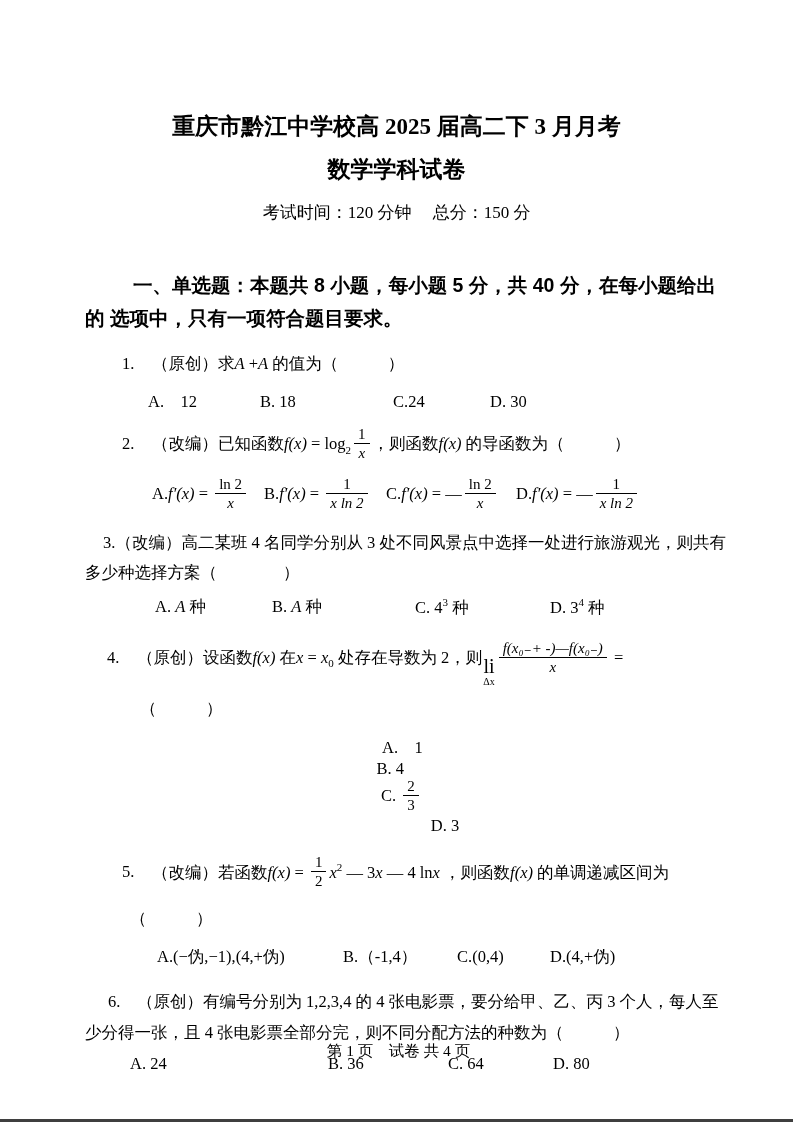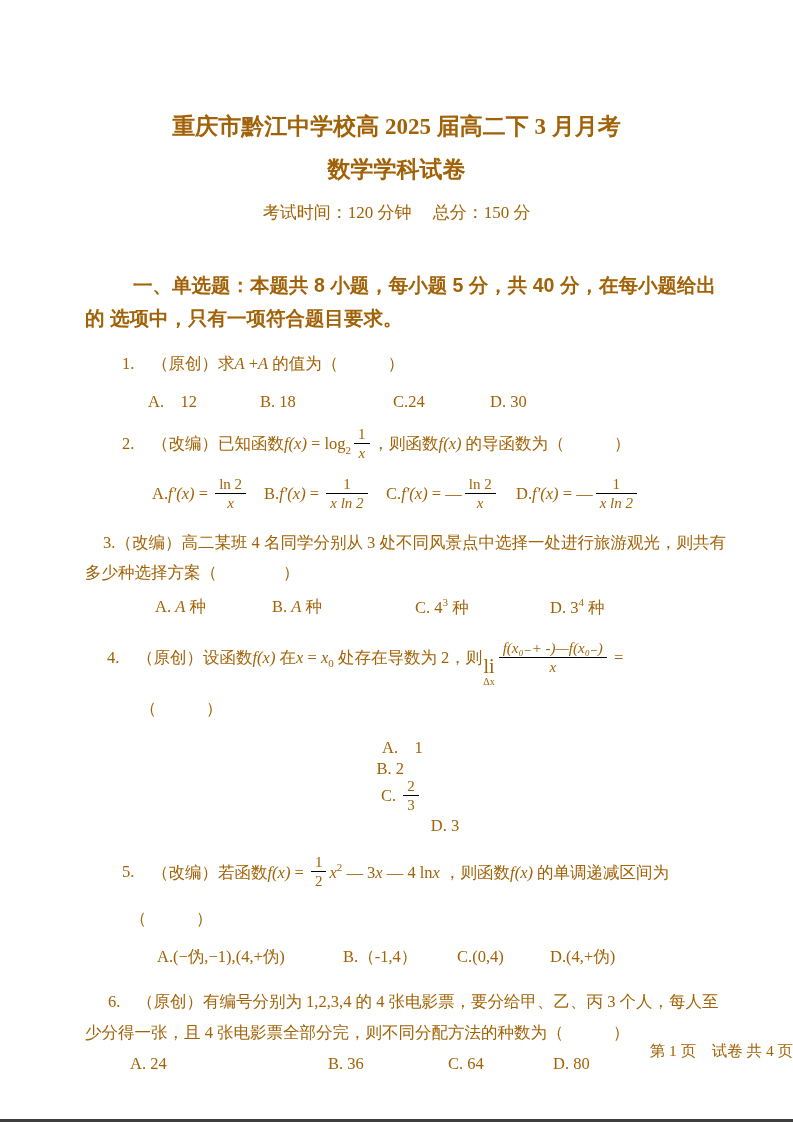--- a/index.html
+++ b/index.html
@@ -1,18 +1,18 @@
 <!DOCTYPE html>
 <html lang="zh"><head>
 <meta charset="utf-8">
 <style>
   html,body { margin:0; padding:0; background:#ffffff; }
   .page {
     position:relative; width:793px; height:1122px; margin:0 auto;
-    background:#ffffff; color:#a16207; overflow:hidden;
+    background:#ffffff; color:#000000; overflow:hidden;
     font-family:"Liberation Serif","DejaVu Serif",serif;
   }
   .t1 { text-align:center; padding-top:112px; font-size:23px; font-weight:bold; line-height:30px; }
   .t2 { text-align:center; margin-top:13px; font-size:23px; font-weight:bold; line-height:30px; }
   .info { text-align:center; margin-top:16px; font-size:17px; line-height:24px; }
   .content { margin:0 60px 0 85px; }
   .sec {
     font-family:"Liberation Sans","DejaVu Sans",sans-serif;
     font-size:19.5px; font-weight:600; line-height:33px;
     margin:44px 0 0 0; text-indent:48px;
@@ -25,21 +25,21 @@
   sub { font-size:11px; }
   .opts { display:flex; font-size:16.5px; margin-top:12px; align-items:center; }
   .opts > span { flex:none; display:inline-block; }
   .frac { display:inline-block; vertical-align:middle; text-align:center; font-size:15px; line-height:1.2; margin:0 3px; transform:translateY(-2px); }
   .frac .fn { display:block; border-bottom:1.2px solid #000; padding:0 4px; }
   .frac .fd { display:block; padding:0 4px; }
   .lim { display:inline-block; vertical-align:middle; text-align:center; line-height:1; margin:0 1px; transform:translateY(3px); }
   .lim .lt { display:block; font-size:20px;margin-top:19px; }
   .lim .lb { display:block; font-size:10px; margin-top:1px; }
   .paren { font-size:16.5px; margin-top:14px; }
-  .footer { position:absolute; left:4px; right:0; bottom:60px; text-align:right; font-size:15.5px; }
+  .footer { position:absolute; left:4px; right:0; bottom:60px; text-align:center; font-size:15.5px; }
   .bottom-rule { position:absolute; left:0; right:0; bottom:0; height:3px; background:#3f3f3f; }
 </style>
 </head>
 <body>
 
 <div class="page">
 
   <div class="t1">重庆市黔江中学校高 2025 届高二下 3 月月考</div>
   <div class="t2">数学学科试卷</div>
   <div class="info">考试时间：120 分钟　 总分：150 分</div>
@@ -69,21 +69,21 @@
       <span style="width:117px"><span>A. </span><span class="mi">A</span><span>  种</span></span>
       <span style="width:143px"><span>B. </span><span class="mi">A</span><span> 种</span></span>
       <span style="width:135px"><span>C. </span><span>4</span><sup>3</sup><span>  种</span></span>
       <span><span>D. </span><span>3</span><sup>4</sup><span> 种</span></span>
     </div>
 
     <p class="q" style="margin-top:16px; padding-left:22px;"><span class="qn">4.</span><span>（原创）设函数</span><span class="mi">f(x)</span><span> 在</span><span class="mi">x</span><span> = </span><span class="mi">x</span><sub>0</sub><span> 处存在导数为 2，则</span><span class="lim"><span class="lt">li</span><span class="lb">Δx</span></span><span class="frac"><span class="fn mi">f(x₀₋+ -)—f(x₀₋)</span><span class="fd mi">x</span></span><span> =</span></p>
     <p class="paren" style="padding-left:55px">（　　　）</p>
     <div class="opts" style="padding-left:72px; margin-top:8px;flex-direction:column;">
       <span style="width:126px">A.　1</span>
-      <span style="width:137px">B. 2</span>
+      <span style="width:137px">B. 4</span>
       <span style="width:128px"><span>C. </span><span class="frac"><span class="fn">2</span><span class="fd">3</span></span></span>
       <span>D. 3</span>
     </div>
 
     <p class="q q-indent" style="margin-top:16px;"><span class="qn">5.</span><span>（改编）若函数</span><span class="mi">f(x)</span><span> = </span><span class="frac"><span class="fn">1</span><span class="fd">2</span></span><span class="mi">x</span><sup>2</sup><span> — 3</span><span class="mi">x</span><span> — 4 ln</span><span class="mi">x</span><span> ，则函数</span><span class="mi">f(x)</span><span> 的单调递减区间为</span></p>
     <p class="paren" style="padding-left:45px; margin-top:16px;">（　　　）</p>
     <div class="opts" style="padding-left:72px; margin-top:10px;">
       <span style="width:186px">A.(−伪,−1),(4,+伪)</span>
       <span style="width:114px">B.（-1,4）</span>
       <span style="width:93px">C.(0,4)</span>

